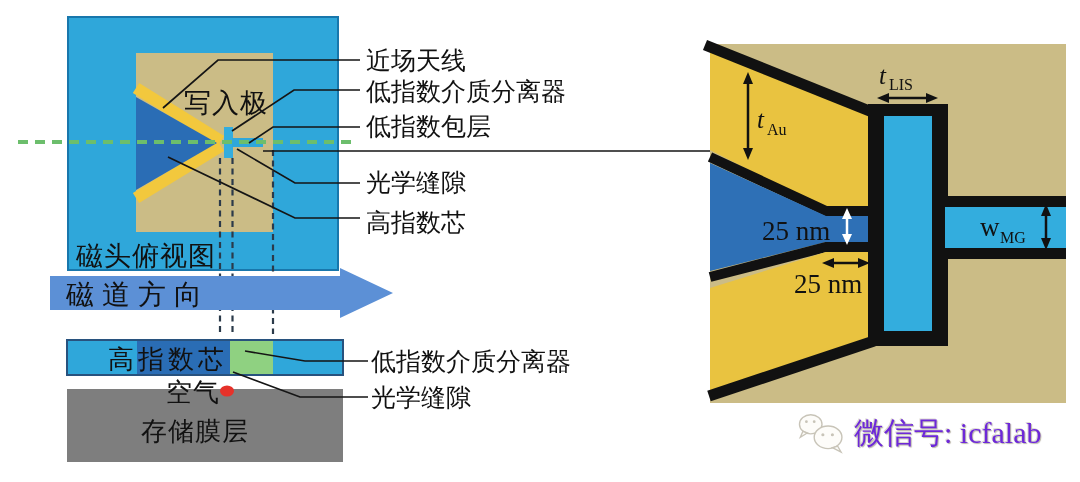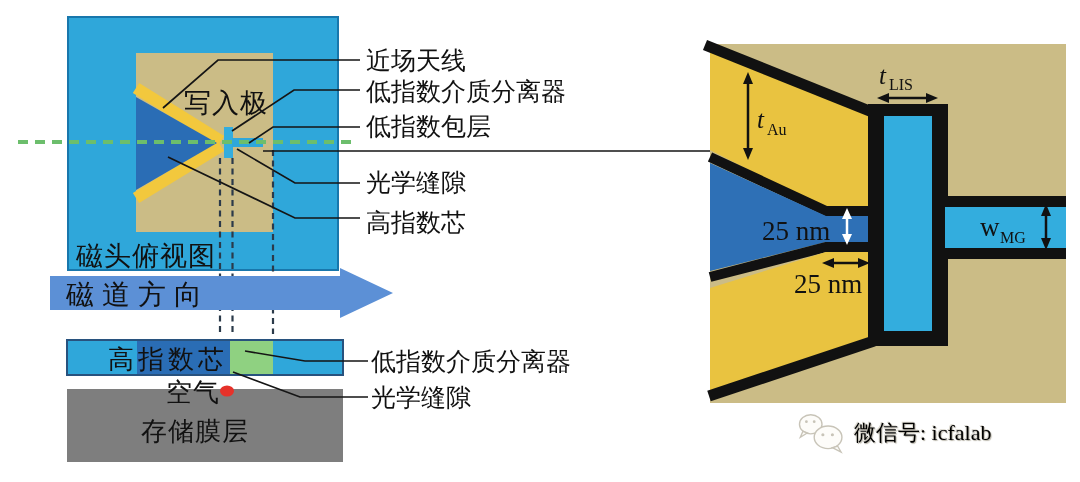--- a/index.html
+++ b/index.html
@@ -12,22 +12,22 @@
   }
   #diagram-svg{position:absolute;left:0;top:0;}
   text{font-family:"Liberation Serif","DejaVu Serif",serif;fill:#111;}
   .cjk{letter-spacing:1px;}
   #watermark{
     position:absolute;left:796px;top:408px;width:280px;height:50px;
     display:flex;align-items:center;gap:6px;
     font-family:"Liberation Serif","DejaVu Serif",serif;
   }
   #watermark .wm-text{
-    font-size:22px;
-    color:#000000;
+    font-size:30px;
+    color:#6d28d9;
     text-shadow:1px 1px 1px #b8b4a8, -1px -1px 0 #dedbd2;
     white-space:nowrap;
   }
 </style>
 </head>
 <body>
 
 <div id="canvas">
 <svg id="diagram-svg" width="1080" height="482" viewBox="0 0 1080 482">
 

